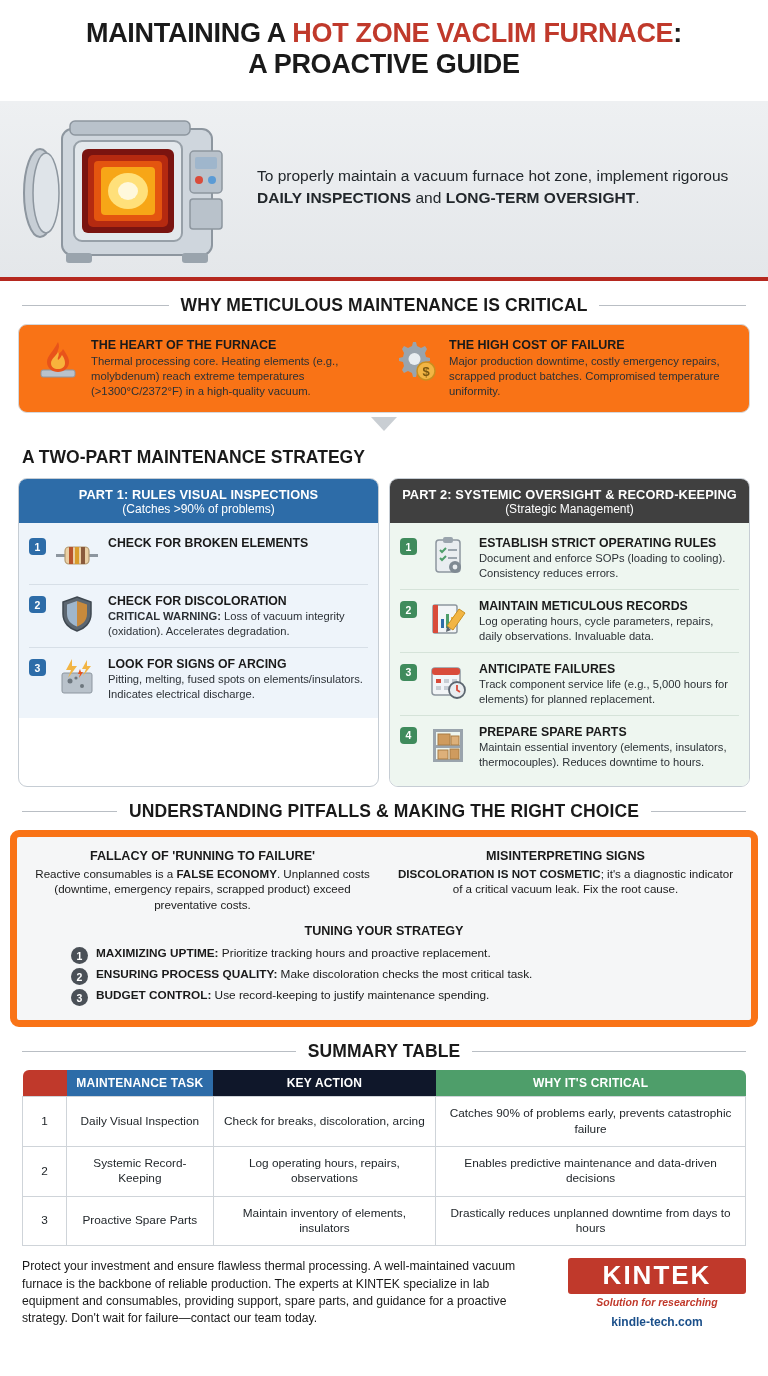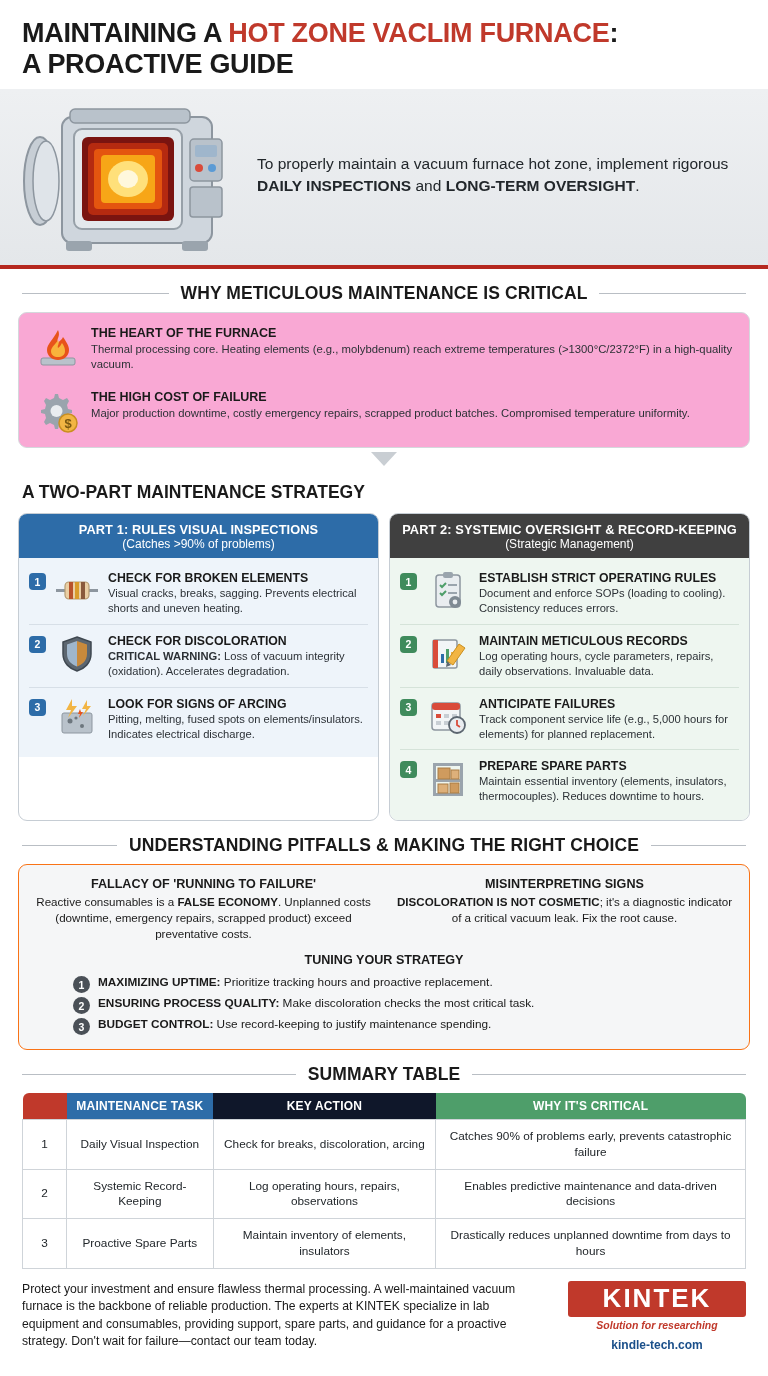--- a/index.html
+++ b/index.html
@@ -8,22 +8,22 @@
     height: 1376px;
     font-family: "Liberation Sans", sans-serif;
     background: #ffffff;
     color: #1a1a1a;
     overflow: hidden;
   }
   .page { width: 768px; height: 1376px; position: relative; }
 
   
   .header {
-    padding: 18px 22px 8px 22px;
-    text-align: left;
+    padding: 18px 22px 20px 22px;
+    text-align: center;
   }
   .header h1 {
     font-size: 27px;
     font-weight: bold;
     letter-spacing: -0.3px;
     line-height: 1.16;
     color: #1a1a1a;
   }
   .header h1 .red { color: #c0392b; }
 
@@ -64,25 +64,24 @@
     font-size: 17.5px;
     font-weight: bold;
     margin: 16px 22px 10px 22px;
   }
 
   
   .why-card {
     margin: 0 18px;
     border: 1px solid #d4d8dc;
     border-radius: 9px;
-    background: #f9a8d4;
+    background: #f97316;
     padding: 13px 16px;
     display: flex;
     gap: 18px;
-    flex-direction: column;
   }
   .why-col { display: flex; gap: 10px; flex: 1; }
   .why-col .ico { flex: 0 0 46px; height: 44px; }
   .why-col h3 { font-size: 12.5px; font-weight: bold; margin-bottom: 2px; }
   .why-col p { font-size: 11.3px; line-height: 1.35; color: #2c3136; }
 
   .arrow-down {
     width: 0; height: 0; margin: 4px auto 0 auto;
     border-left: 13px solid transparent;
     border-right: 13px solid transparent;
@@ -112,22 +111,22 @@
   }
   .part1 .num { background: #2d6ca8; }
   .part2 .num { background: #3f8b5c; }
   .step .ico { flex: 0 0 46px; height: 40px; }
   .step .txt h4 { font-size: 12.3px; font-weight: bold; margin-bottom: 1px; }
   .step .txt p { font-size: 11.2px; line-height: 1.33; color: #2c3136; }
   .step .txt p b { font-weight: bold; }
 
   
   .pitfalls {
-    margin: 0 18px;
-    border: 1px solid #f97316;
+    margin: 0 10px;
+    border: 7px solid #f97316;
     border-radius: 9px;
     background: #f5f6f7;
     padding: 12px 16px 13px 16px;
   }
   .pit-row { display: flex; gap: 24px; }
   .pit-col { flex: 1; text-align: center; }
   .pit-col h3 { font-size: 12.6px; font-weight: bold; margin-bottom: 3px; }
   .pit-col p { font-size: 11.6px; line-height: 1.35; }
   .pit-col p b { font-weight: bold; }
   .tuning-title { text-align: center; font-size: 12.6px; font-weight: bold; margin: 12px 0 6px 0; }
@@ -270,21 +269,20 @@
               <rect x="34" y="18" width="10" height="3" fill="#8d969f"></rect>
               <rect x="11" y="11" width="24" height="17" rx="4" fill="#e8cfa8" stroke="#a8highlight"></rect>
               <rect x="11" y="11" width="24" height="17" rx="4" fill="#eacfa4" stroke="#b39a72" stroke-width="1.2"></rect>
               <rect x="15" y="11" width="4" height="17" fill="#b8532c"></rect>
               <rect x="21" y="11" width="4" height="17" fill="#d99c2b"></rect>
               <rect x="27" y="11" width="4" height="17" fill="#8a5a3b"></rect>
             </svg>
           </div>
           <div class="txt">
             <h4>CHECK FOR BROKEN ELEMENTS</h4>
-            <p>Visual cracks, breaks, sagging. Prevents electrical shorts and uneven heating.</p>
           </div>
         </div>
 
         <div class="step">
           <div class="num">2</div>
           <div class="ico">
             <svg width="46" height="40" viewBox="0 0 46 40">
               <path d="M23 3l14 5v12c0 9-7 15-14 17-7-2-14-8-14-17V8z" fill="#5c6670" stroke="#3f4850" stroke-width="1.5"></path>
               <path d="M23 7l10 3.6v9.4c0 6.5-5 11-10 12.6z" fill="#c98a3c"></path>
               <path d="M23 7l-10 3.6v9.4c0 6.5 5 11 10 12.6z" fill="#9fb6cc"></path>

